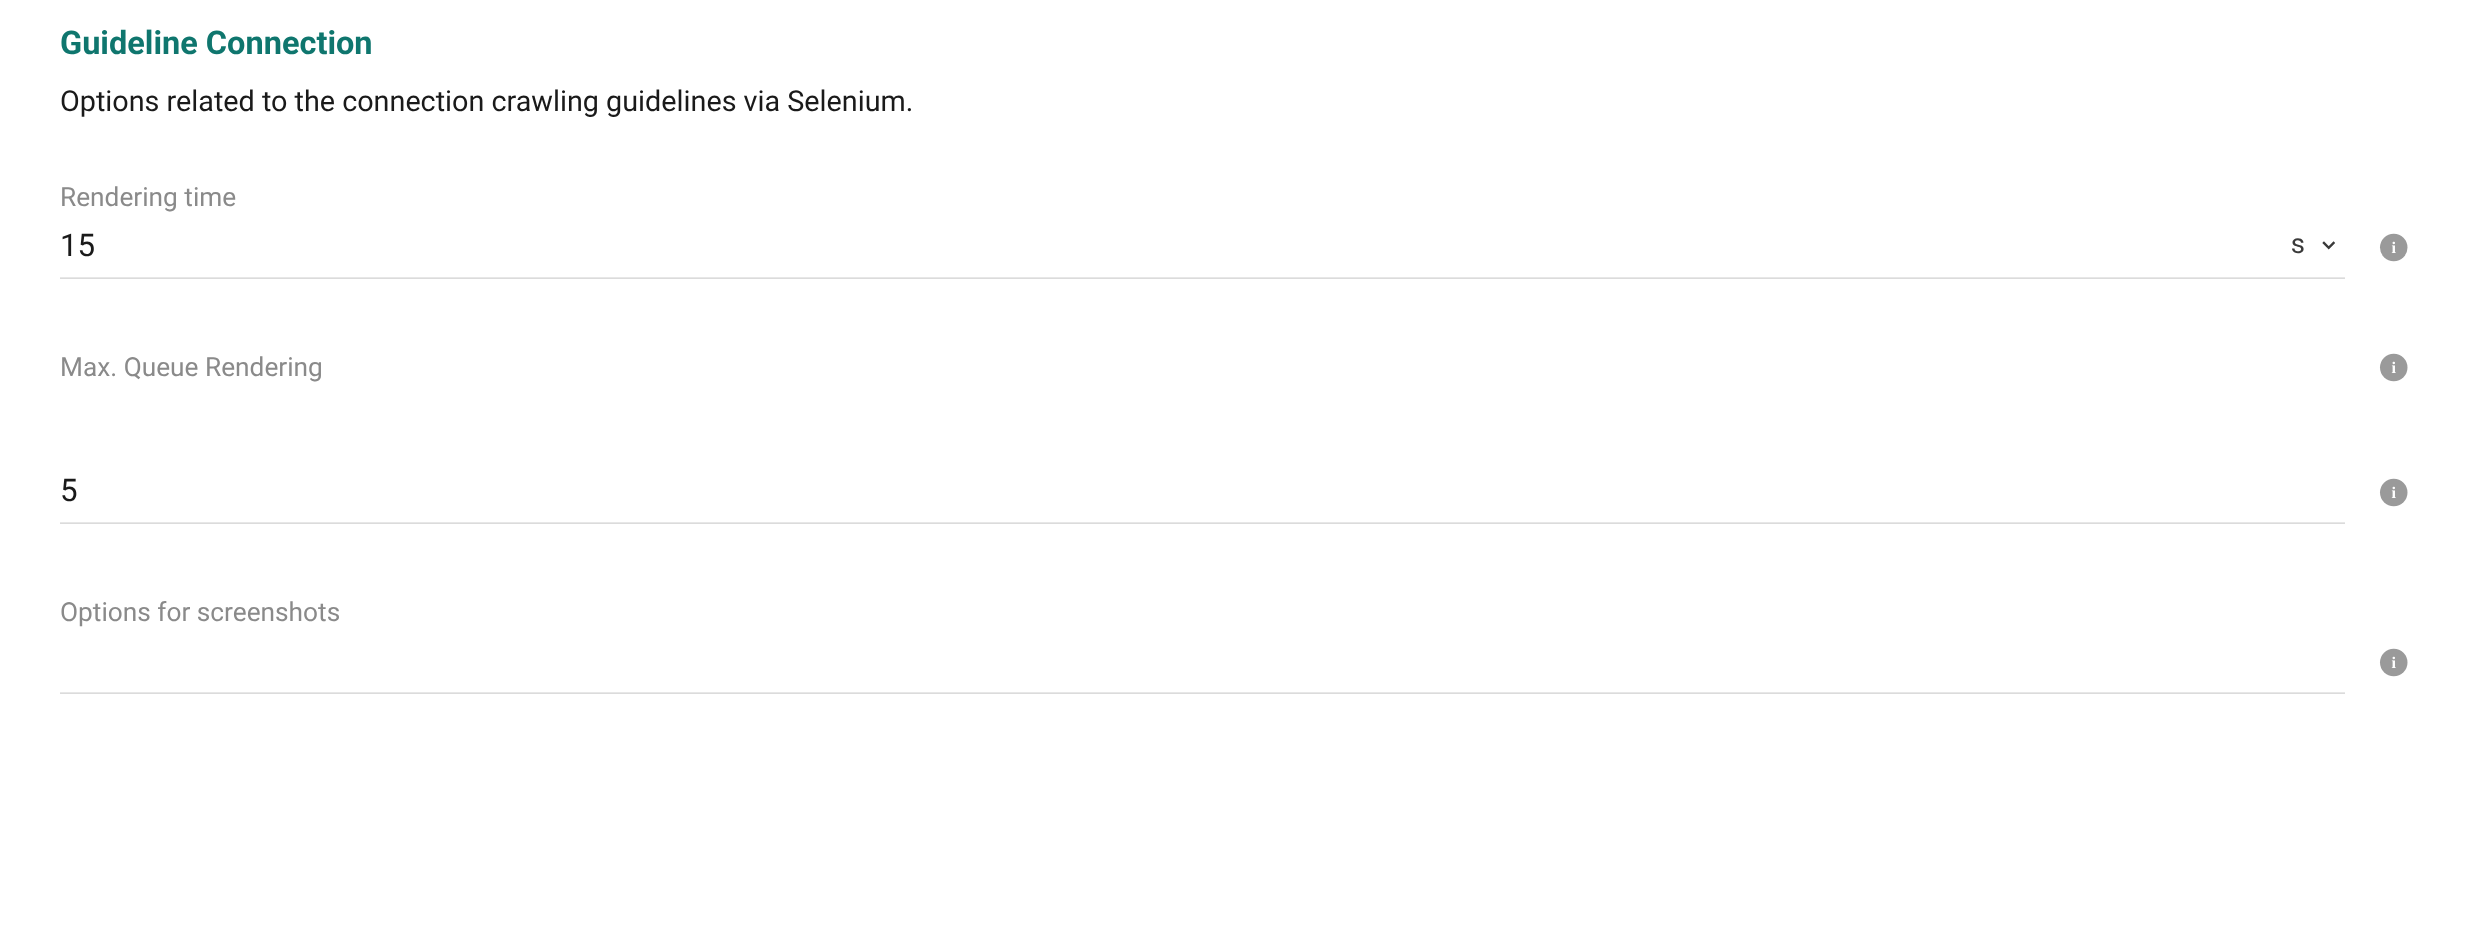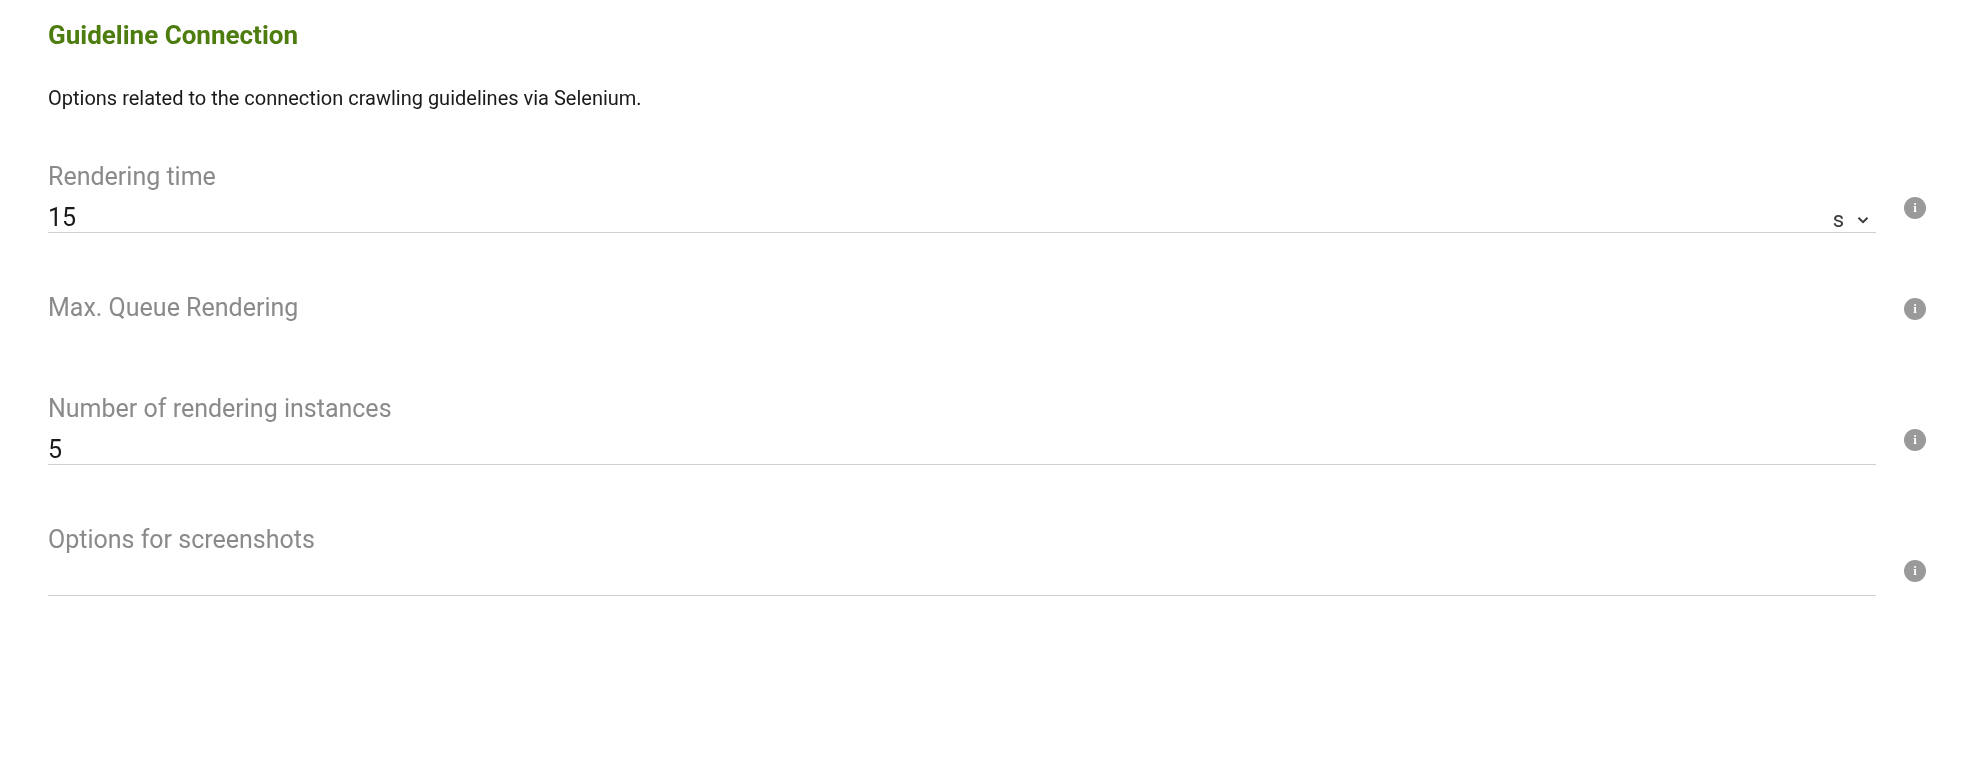--- a/index.html
+++ b/index.html
@@ -10,52 +10,53 @@
   body {
     font-family: -apple-system, BlinkMacSystemFont, "Segoe UI", Roboto, "Helvetica Neue", Arial, sans-serif;
     background: #ffffff;
     color: #1a1a1a;
     padding: 20px 48px;
     font-size: 21px;
   }
   .section-title {
     font-weight: 700;
     font-size: 26px;
-    color: #4d7c0f;
-    margin-bottom: 36px;
+    color: #0f766e;
+    margin-bottom: 18px;
   }
   .section-description {
-    font-size: 20px;
+    font-size: 23px;
     color: #1a1a1a;
     margin-bottom: 52px;
     font-weight: 400;
   }
   .field-group {
     margin-bottom: 60px;
   }
   .field-row {
     display: flex;
     align-items: flex-end;
     gap: 28px;
   }
   .field-main {
     flex: 1;
     display: flex;
     flex-direction: column;
   }
   .field-label {
-    font-size: 25px;
+    font-size: 21px;
     color: #8a8a8a;
     margin-bottom: 12px;
     font-weight: 400;
   }
   .input-line {
     display: flex;
-    align-items: flex-end;
+    align-items: flex-start;
     border-bottom: 1px solid #d0d0d0;
+    padding-bottom: 10px;
     gap: 12px;
   }
   .input-value {
     flex: 1;
     border: none;
     outline: none;
     font-size: 25px;
     color: #1a1a1a;
     background: transparent;
     font-family: inherit;
@@ -133,21 +134,20 @@
     <div class="field-main">
       <div class="field-label">Max. Queue Rendering</div>
     </div>
     <span class="info-icon">i</span>
   </div>
 </div>
 
 <div class="field-group">
   <div class="field-row">
     <div class="field-main">
-      <div class="field-label">Number of rendering instances</div>
       <div class="input-line">
         <input class="input-value" type="text" value="5" style="">
       </div>
     </div>
     <span class="info-icon">i</span>
   </div>
 </div>
 
 <div class="field-group">
   <div class="field-row">

